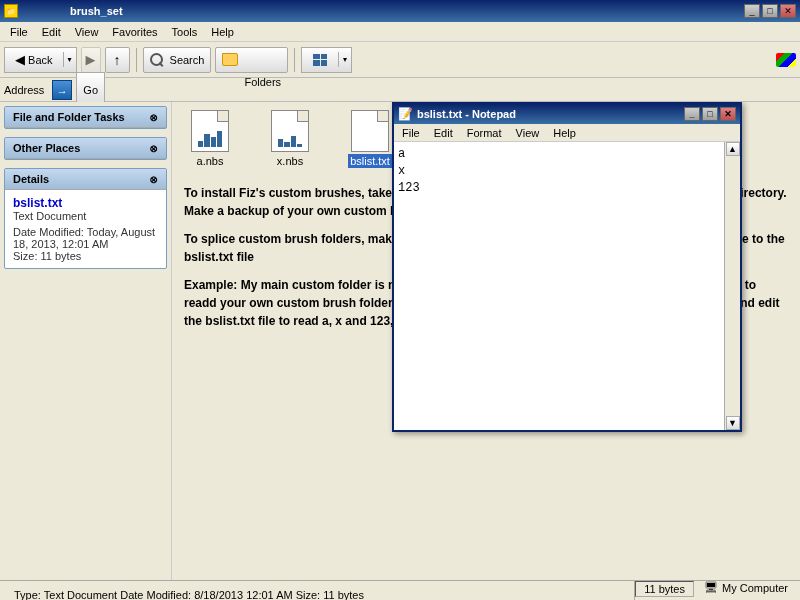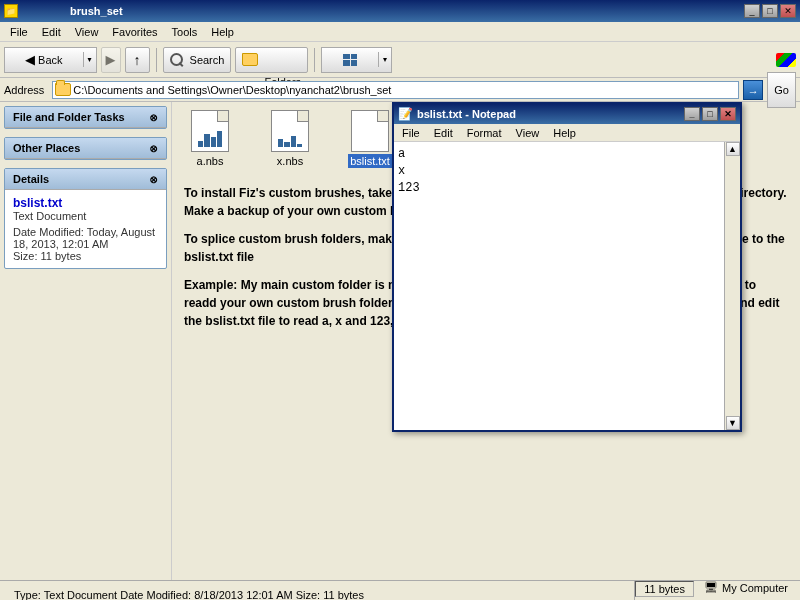--- a/index.html
+++ b/index.html
@@ -63,21 +63,21 @@
       border-radius: 2px;
     }
     .toolbar-separator { width: 1px; height: 24px; background: #aaa; margin: 0 2px; }
     .nav-arrow {
       display: flex; align-items: center;
       background: linear-gradient(to bottom, #fff, #ddd);
       border: 1px solid #aaa;
       height: 26px;
       cursor: pointer;
     }
-    .nav-arrow-main { padding: 3px 20px; border-right: none; font-size: 11px; }
+    .nav-arrow-main { padding: 3px 10px; border-right: none; font-size: 11px; }
     .nav-arrow-drop { padding: 3px 4px; border-left: 1px solid #aaa; font-size: 8px; }
 
     
     .address-bar {
       background: #ECE9D8;
       height: 24px;
       display: flex;
       align-items: center;
       padding: 0 4px;
       border-bottom: 1px solid #bbb;
@@ -484,24 +484,20 @@
     </div>
     <div class="nav-arrow-drop">▾</div>
   </div>
   <div style="margin-left:auto; display:flex; align-items:center;">
     <div class="xp-logo"></div>
   </div>
 </div>
 
 <div class="address-bar">
   <span class="address-label">Address</span>
-  <div class="address-input-wrap">
-    <div class="folder-icon-sm"></div>
-    <input class="address-input" type="text" value="C:\Documents and Settings\Owner\Desktop\nyanchat2\brush_set" style="">
-  </div>
   <div class="address-arrow-btn">→</div>
   <div class="address-go-btn">Go</div>
 </div>
 
 <div class="main-layout">
 
   <div class="left-panel">
 
     <div class="panel-section">
       <div class="panel-header">

